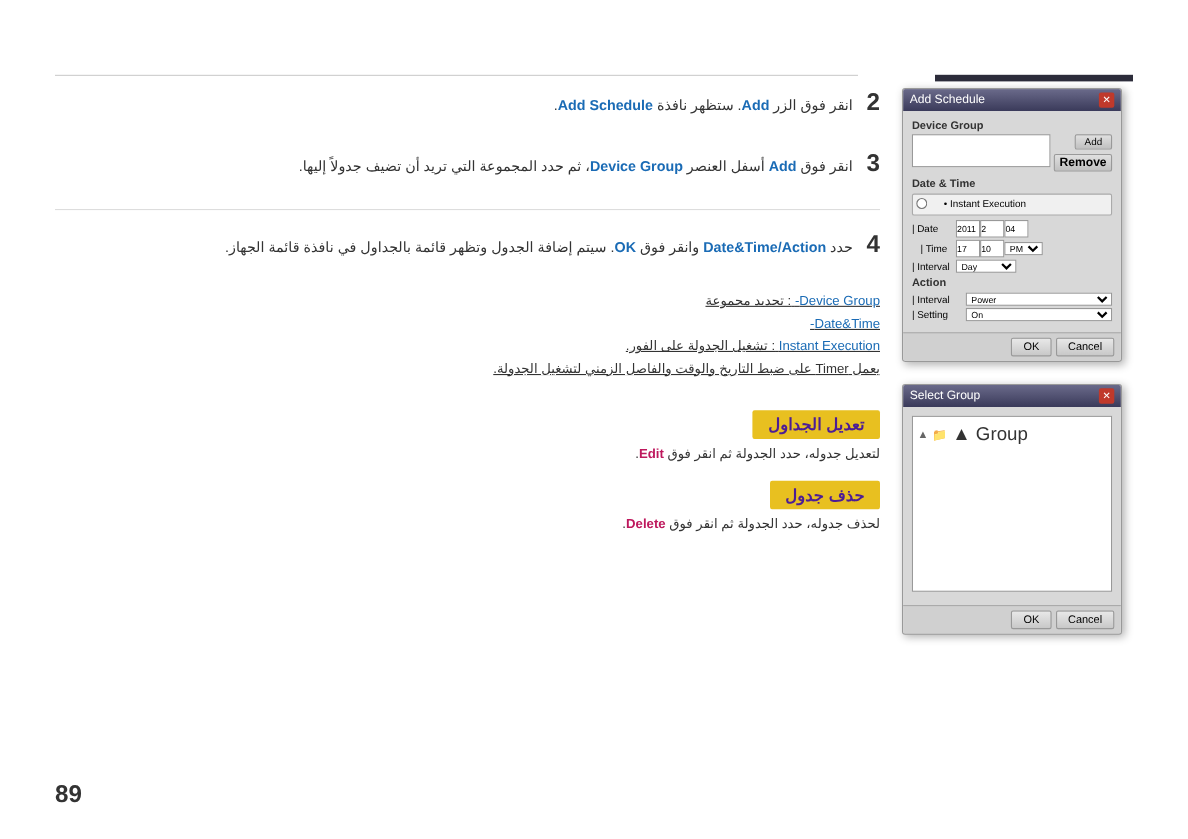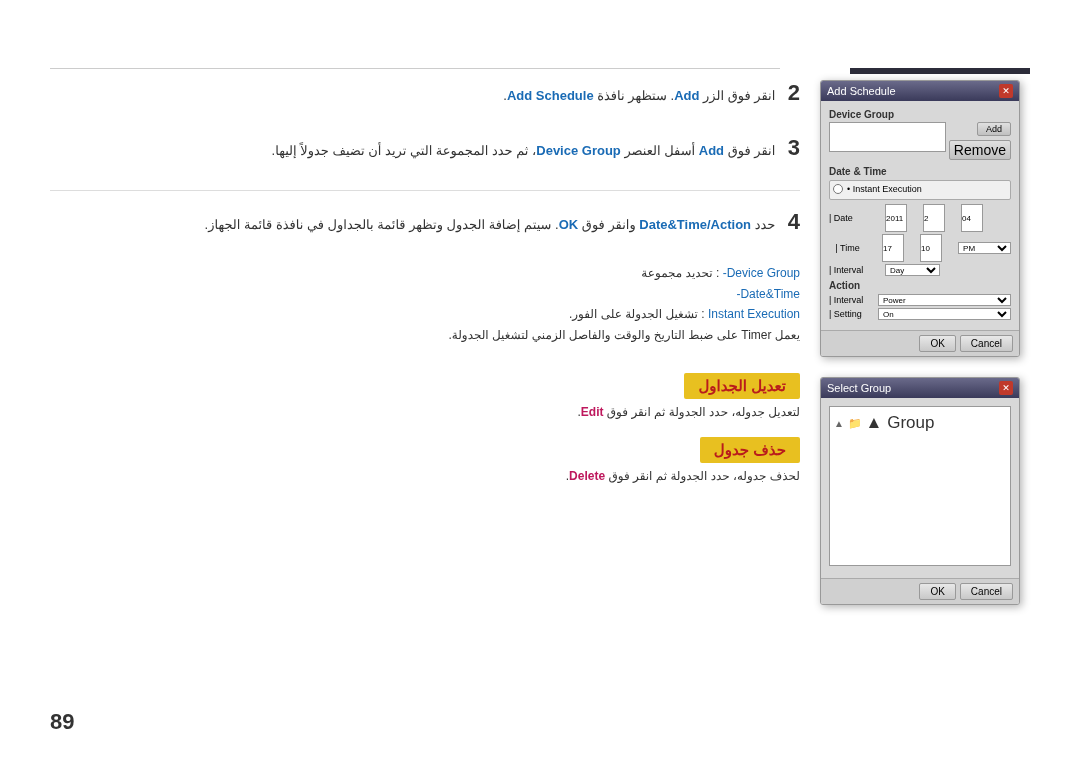--- a/index.html
+++ b/index.html
@@ -90,21 +90,21 @@
     .section-divider {
       width: 100%;
       height: 1px;
       background: #ddd;
       margin: 18px 0;
     }
 
     
     .yellow-heading {
       background: #e8c020;
-      color: #b91c1c;
+      color: #4c1d95;
       font-size: 15px;
       font-weight: bold;
       padding: 4px 14px;
       display: inline-block;
       margin: 8px 0 6px 0;
       direction: rtl;
       border-radius: 2px;
     }
 
     .sub-text {
@@ -120,20 +120,21 @@
       font-weight: bold;
     }
 
     
     .bullet-line {
       font-size: 12px;
       color: #333;
       direction: rtl;
       text-align: right;
       line-height: 1.7;
+      text-decoration: underline;
     }
 
     .bullet-line .highlight {
       color: #1a6bb5;
     }
 
     
     .right-panels {
       width: 210px;
       display: flex;
@@ -209,72 +210,73 @@
       cursor: pointer;
       display: block;
       margin-left: auto;
       margin-bottom: 2px;
     }
 
     .remove-btn {
       background: linear-gradient(to bottom, #e0e0e0, #c0c0c0);
       border: 1px solid #999;
       border-radius: 2px;
-      font-size: 14px;
+      font-size: 11px;
       padding: 1px 4px;
       cursor: pointer;
       display: block;
       margin-left: auto;
+      font-weight: bold;
     }
 
     .datetime-label {
       font-size: 10px;
       font-weight: bold;
       color: #333;
       margin-bottom: 3px;
     }
 
     .instant-exec-box {
       background: #f0f0f0;
       border: 1px solid #aaa;
       padding: 3px;
       margin-bottom: 4px;
       border-radius: 2px;
     }
 
     .radio-row {
       display: flex;
       align-items: center;
-      gap: 4px;
+      gap: 15px;
       font-size: 9px;
       margin-bottom: 2px;
     }
 
     .time-row {
       display: flex;
       align-items: center;
-      gap: 16px;
+      gap: 0;
       font-size: 9px;
       margin-bottom: 2px;
     }
 
     .mini-input {
       background: #fff;
       border: 1px solid #999;
-      height: 28px;
+      height: 16px;
       font-size: 8px;
       width: 22px;
     }
 
     .mini-select {
       background: #fff;
       border: 1px solid #999;
       height: 12px;
       font-size: 8px;
-      width: 57px;
+      width: 35px;
     }
 
     .action-section {
       margin-top: 4px;
     }
 
     .action-row {
       display: flex;
       align-items: center;
       gap: 4px;

